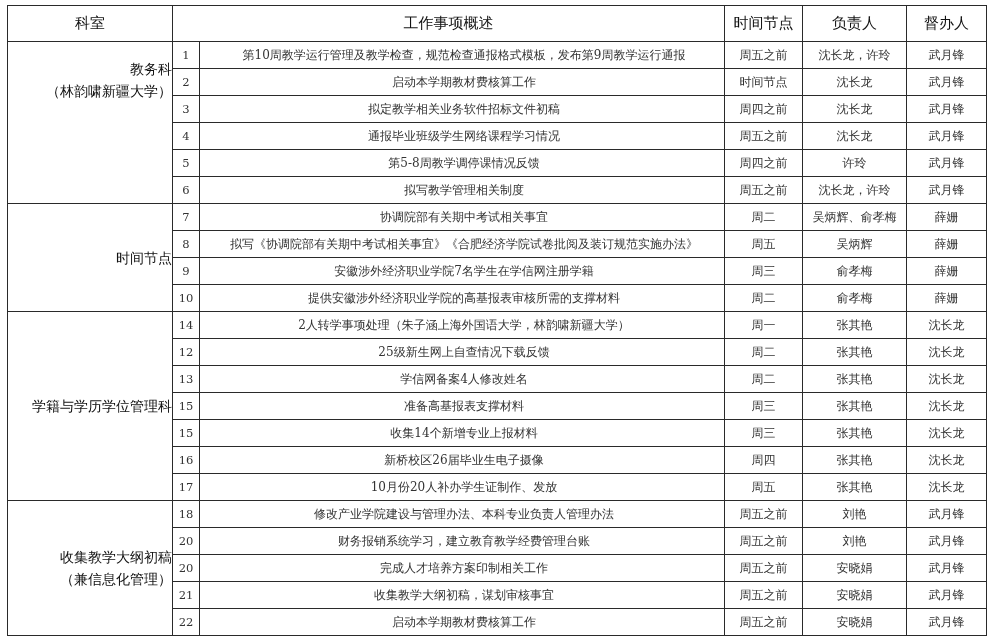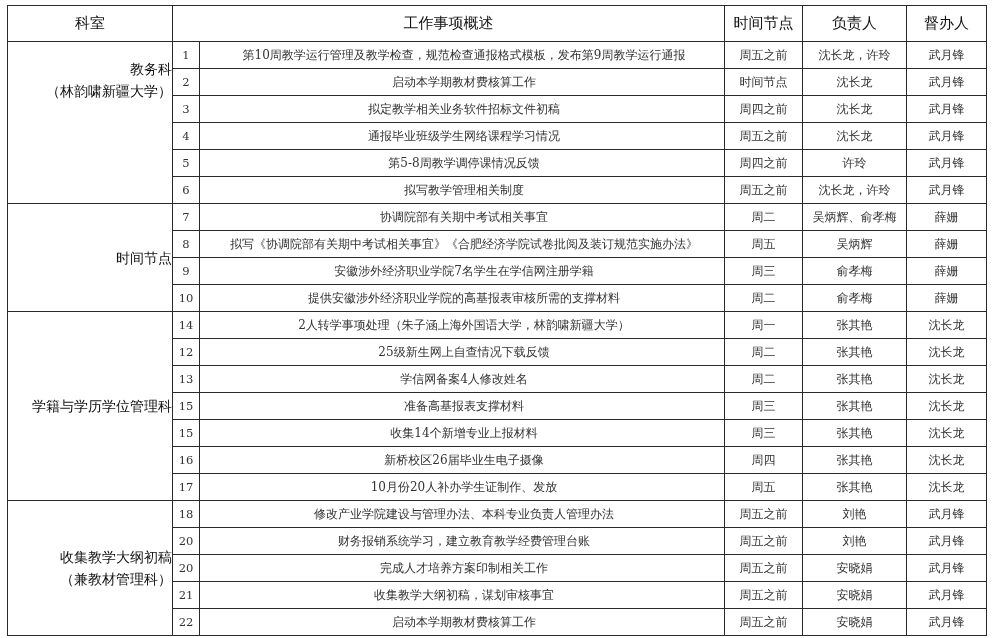--- a/index.html
+++ b/index.html
@@ -196,21 +196,21 @@
       <tr>
         <td class="num">17</td>
         <td class="desc">10月份20人补办学生证制作、发放</td>
         <td class="time">周五</td>
         <td class="own">张其艳</td>
         <td class="sup">沈长龙</td>
       </tr>
       <tr>
         <td class="dept" rowspan="5">
           <span class="dept-block">收集教学大纲初稿</span>
-          <span class="dept-block">（兼教材管理科）</span>
+          <span class="dept-block">（兼信息化管理）</span>
         </td>
         <td class="num">18</td>
         <td class="desc">修改产业学院建设与管理办法、本科专业负责人管理办法</td>
         <td class="time">周五之前</td>
         <td class="own">刘艳</td>
         <td class="sup">武月锋</td>
       </tr>
       <tr>
         <td class="num">20</td>
         <td class="desc">财务报销系统学习，建立教育教学经费管理台账</td>

